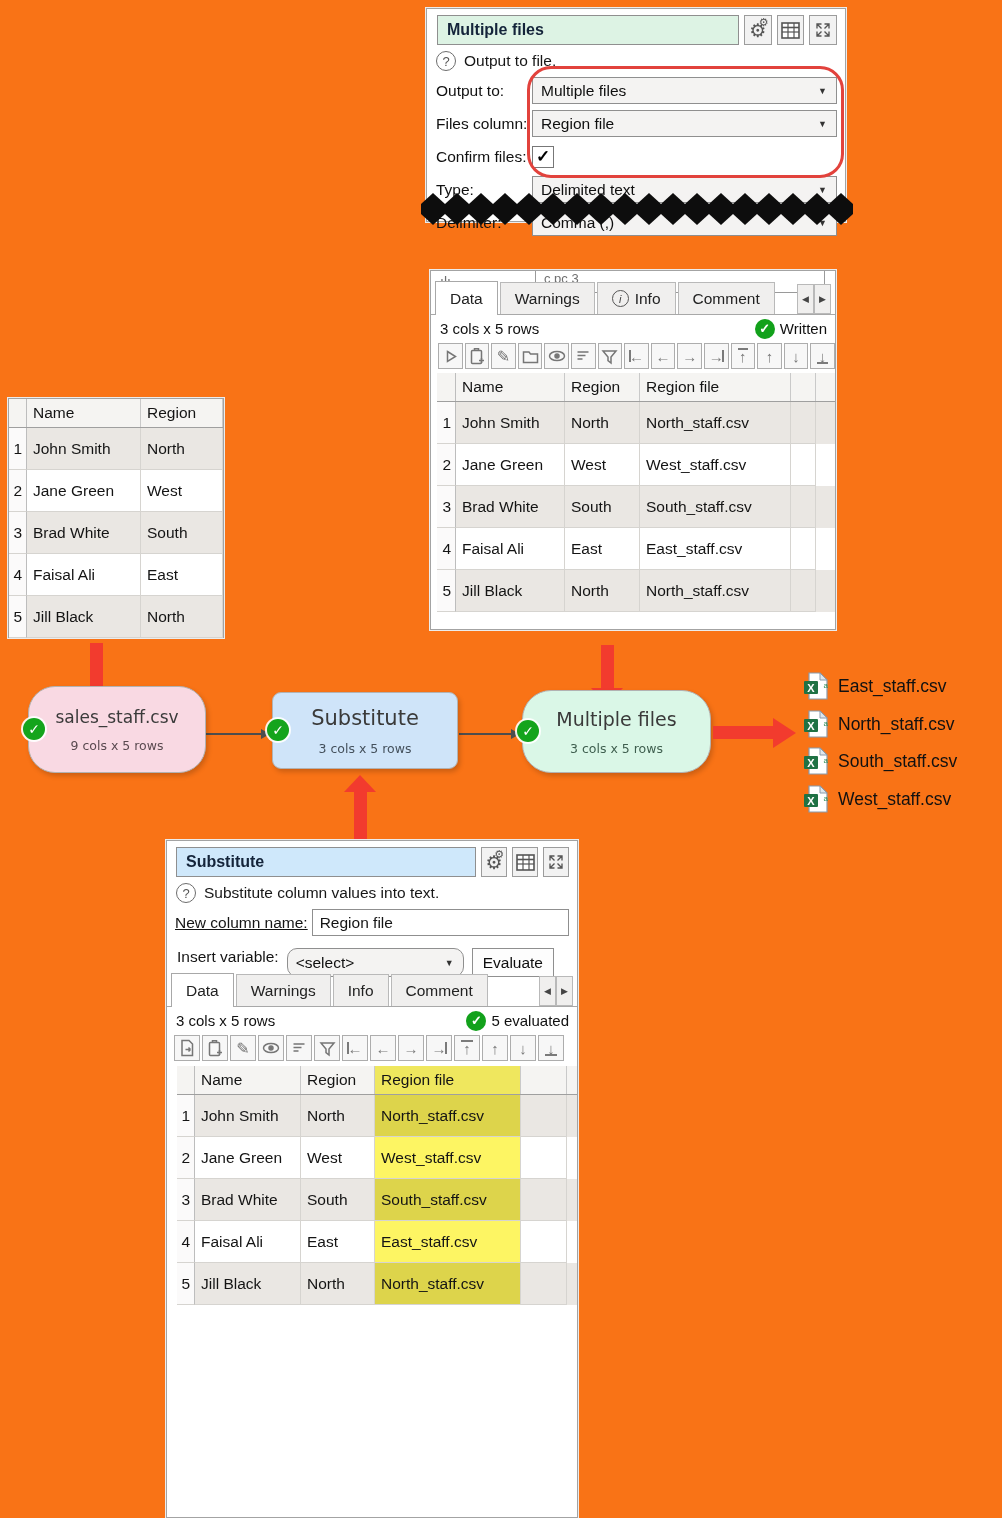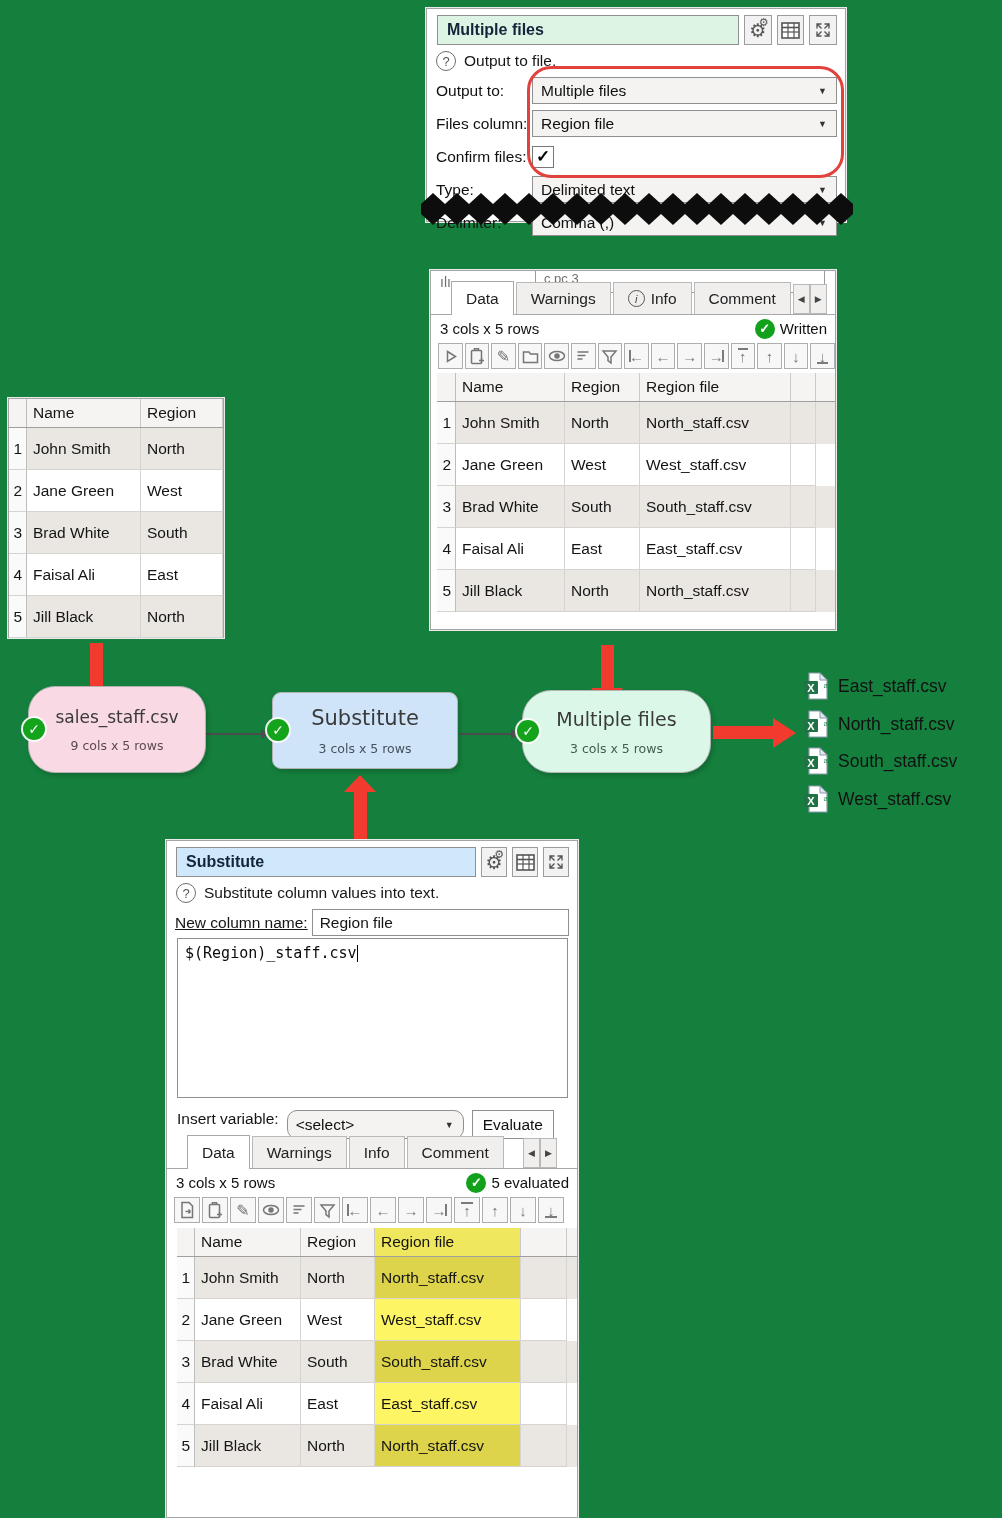--- a/index.html
+++ b/index.html
@@ -1,17 +1,17 @@
 <!DOCTYPE html>
 <html><head>
 <meta charset="utf-8">
 <style>
   * { margin:0; padding:0; box-sizing:border-box; }
   html,body { background:#fff; }
-  #canvas { position:relative; width:1002px; height:1518px; background:#15803d;
+  #canvas { position:relative; width:1002px; height:1518px; background:#f97316;
             font-family:"Liberation Sans", sans-serif; color:#1b1b1b; overflow:hidden; }
 
   .panel { position:absolute; background:#fff; border:1px solid #a3a3a3;
            box-shadow:0 0 0 1px #ececec; }
 
   
   .titlebar { display:flex; align-items:center; margin:6px 8px 4px 10px; gap:5px; }
   .tb-name { flex:0 0 auto; height:30px; display:flex; align-items:center; padding:0 9px;
              border:1px solid #8f8f8f; font-weight:bold; font-size:16px; color:#14243a; }
   .tb-green { background:#ddf3e4; width:302px; }
@@ -31,21 +31,21 @@
   .dd { flex:1; height:27px; border:1px solid #8f8f8f; background:#f4f3f2; display:flex;
         align-items:center; padding:0 8px; font-size:15.5px; color:#0f0f0f; position:relative; }
   .dd .caret { position:absolute; right:9px; font-size:9px; color:#333; }
   .cbx { width:22px; height:22px; border:1px solid #777; background:#fff; display:flex;
          align-items:center; justify-content:center; font-size:17px; font-weight:bold; color:#000; }
   .annotation { position:absolute; border:3px solid #e2423c; border-radius:24px; z-index:6;
                 pointer-events:none; background:transparent; }
   .tear { position:absolute; z-index:7; }
 
   
-  .tabs { display:flex; align-items:flex-end; border-bottom:1px solid #a8a8a8; padding:0 20px; height:20px; position:relative;text-align:right; }
+  .tabs { display:flex; align-items:flex-end; border-bottom:1px solid #a8a8a8; padding:0 4px; height:20px; position:relative;text-align:right; }
   .tab { height:32px; display:flex; align-items:center; gap:6px; padding:0 14px; font-size:15.5px;
          background:#f0efee; border:1px solid #b9b9b9; border-bottom:none; margin-right:2px; color:#222; }
   .tab.sel { background:#fff; border-color:#a8a8a8; margin-bottom:-1px; height:34px; }
   .tab-arrows { margin-left:auto; display:flex; }
   .tab-arr { width:17px; height:30px; background:#f0efee; border:1px solid #b9b9b9;
              display:flex; align-items:center; justify-content:center; font-size:9px; color:#444; }
   .icircle { width:17px; height:17px; border:1.3px solid #555; border-radius:50%; display:flex;
              align-items:center; justify-content:center; font-size:11px; font-style:italic; color:#444; }
   .statusbar { display:flex; align-items:center; padding:0 8px 0 9px; height:27px; font-size:15px; color:#101010; }
   .statusbar .right { margin-left:auto; display:flex; align-items:center; gap:5px; }
@@ -484,23 +484,20 @@
     </div>
 
     <div class="form-row" style="margin-left:8px;">
       <span style="flex:0 0 auto; padding-right:4px;text-decoration:underline;">New column name:</span>
       <div class="inp" style="flex:1;">
         <span>Region file</span>
       </div>
     </div>
 
 
-    <div class="script-box">
-      <span>$(Region)_staff.csv</span><span class="cursor"></span>
-    </div>
 
     <div class="insert-row">
       <span>Insert variable:</span>
       <div class="dd" style="flex:1; height:29px;border-radius:10px;">
         <span>&lt;select&gt;</span>
         <span class="caret">▼</span>
       </div>
       <div class="btn">
         <span>Evaluate</span>
       </div>

